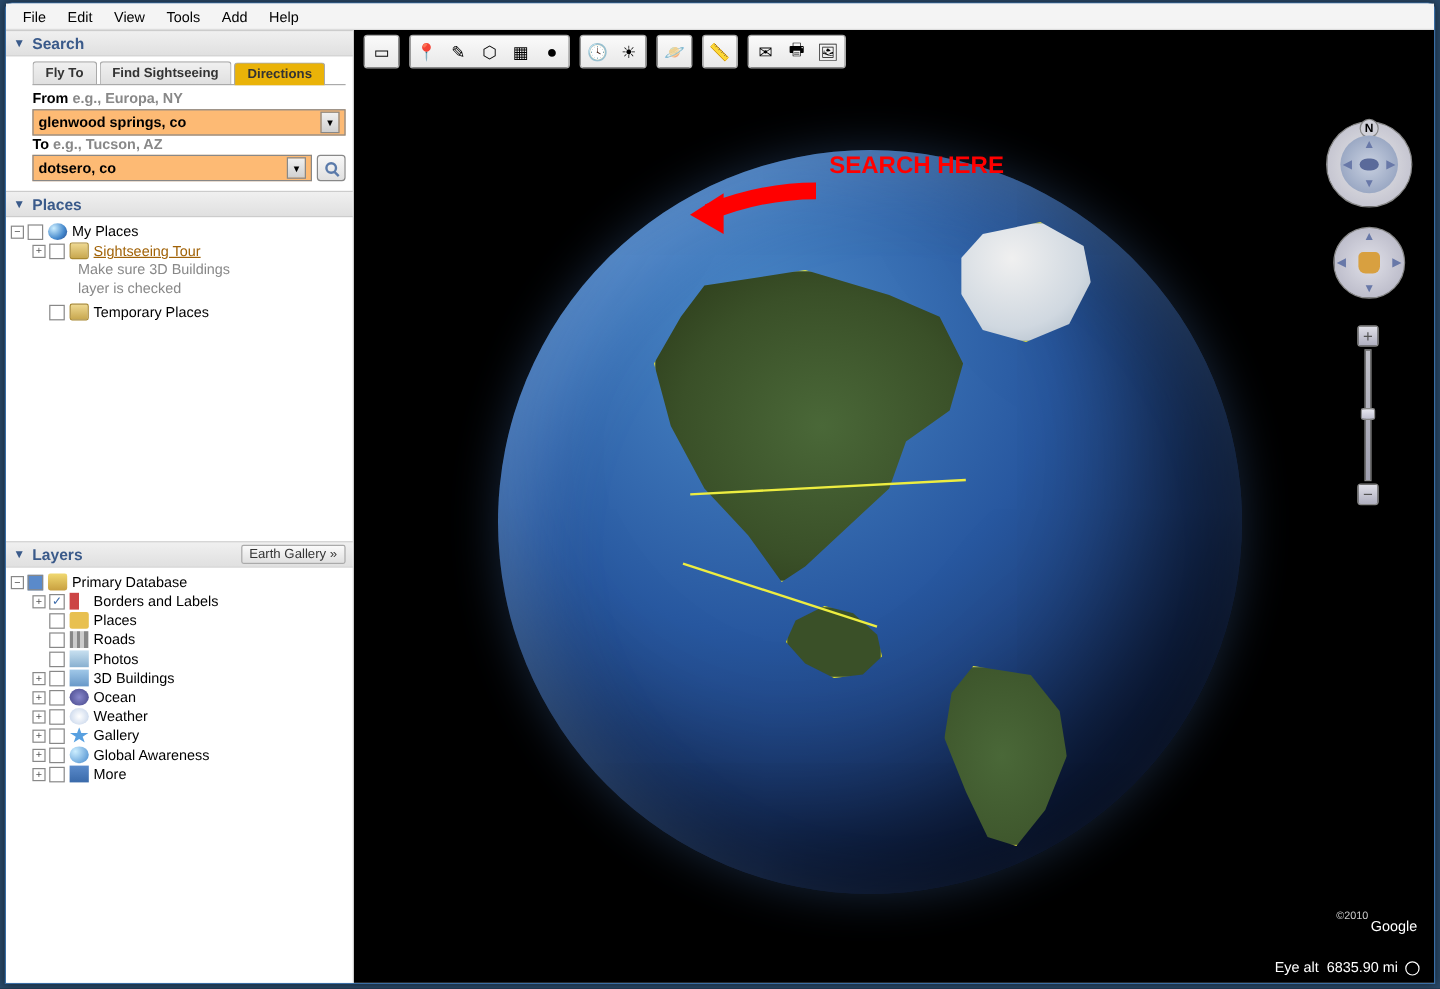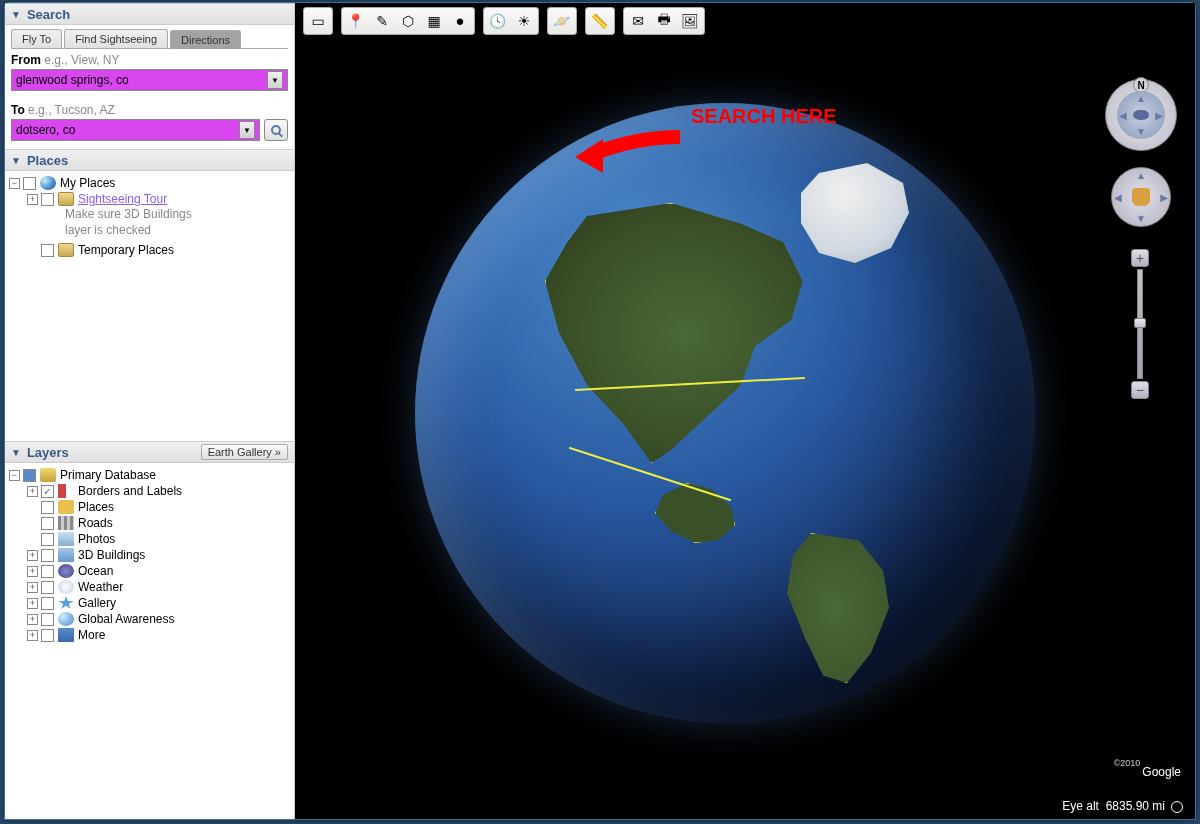--- a/index.html
+++ b/index.html
@@ -21,42 +21,42 @@
 
 .content { flex: 1; display: flex; min-height: 0; }
 
 .sidebar { width: 290px; background: #fff; border-right: 1px solid #ccc; display: flex; flex-direction: column; }
 
 .panel-header { height: 22px; background: linear-gradient(#f0f0f0,#e0e0e0); border-top: 1px solid #ccc; border-bottom: 1px solid #ccc; display: flex; align-items: center; padding: 0 6px; }
 .panel-header .tri { color: #3a5a8a; margin-right: 6px; font-size: 10px; }
 .panel-header .title { color: #3a5a8a; font-weight: bold; font-size: 13px; }
 .panel-header .right-btn { border: 1px solid #aaa; background: linear-gradient(#fafafa,#e0e0e0); padding: 1px 6px; border-radius: 2px; cursor: pointer; font-size: 11px; color: #333; }
 
-.search-panel { padding: 4px 6px 8px 6px; }
+.search-panel { padding: 4px 6px 8px 22px; font-weight: bold; }
 .tabs { display: flex; border-bottom: 1px solid #aaa; margin-bottom: 4px; }
 .tab { padding: 3px 10px; border: 1px solid #aaa; border-bottom: none; background: linear-gradient(#f0f0f0,#e0e0e0); margin-right: 2px; border-radius: 3px 3px 0 0; cursor: pointer; font-size: 11px; color: #333; }
-.tab.active { background: #a3a3a3; position: relative; top: 1px; }
+.tab.active { background: #eab308; position: relative; top: 1px; }
 .field-row { margin-bottom: 2px; }
 .field-label { color: #888; font-size: 11px; }
 .field-label b { color: #000; }
 .input-row { display: flex; gap: 4px; }
-.combo { flex: 1; height: 22px; border: 1px solid #888; background: #d946ef; padding: 0 4px; display: flex; align-items: center; justify-content: space-between; }
+.combo { flex: 1; height: 22px; border: 1px solid #888; background: #fdba74; padding: 0 4px; display: flex; align-items: center; justify-content: space-between; }
 .combo-arrow { width: 16px; height: 18px; border: 1px solid #888; background: linear-gradient(#f0f0f0,#d0d0d0); display: flex; align-items: center; justify-content: center; font-size: 8px; }
 .search-btn { width: 24px; height: 22px; border: 1px solid #888; background: linear-gradient(#f8f8f8,#e0e0e0); display: flex; align-items: center; justify-content: center; border-radius: 3px; cursor: pointer; }
 .mag { width: 10px; height: 10px; border: 2px solid #5a7aaa; border-radius: 50%; position: relative; }
 .mag:after { content: ''; position: absolute; width: 5px; height: 2px; background: #5a7aaa; bottom: -3px; right: -4px; transform: rotate(45deg); }
 
 .places-panel { flex: 0 0 270px; overflow: auto; padding: 4px; }
 .tree-row { display: flex; align-items: center; padding: 1px 0; }
 .exp { width: 11px; height: 11px; border: 1px solid #888; display: inline-flex; align-items: center; justify-content: center; font-size: 9px; line-height: 1; margin-right: 3px; background: #fff; cursor: pointer; color: #555;}
 .chk { width: 13px; height: 13px; border: 1px solid #888; margin-right: 4px; background: #fff; display: inline-flex; align-items: center; justify-content: center; font-size: 10px; color: #3a6aaa;}
 .tree-icon { width: 16px; height: 14px; margin-right: 4px; display: inline-block; }
 .globe-ico { border-radius: 50%; background: radial-gradient(circle at 30% 30%, #cef, #48c 60%, #248); }
 .folder-ico { background: linear-gradient(#eed890,#c8a850); border-radius: 2px; border: 1px solid #a88830; }
-.link { color: #8b5cf6; text-decoration: underline; }
+.link { color: #a16207; text-decoration: underline; }
 .hint { color: #888; margin-left: 56px; line-height: 1.3; }
 
 .layers-panel { flex: 1; overflow: auto; padding: 4px; }
 .layers-header { display: flex; align-items: center; justify-content: space-between; }
 
 .viewport { flex: 1; background: #000; position: relative; overflow: hidden; }
 
 .toolbar { position: absolute; top: 4px; left: 8px; display: flex; gap: 8px; z-index: 10; }
 .toolbar-group { background: linear-gradient(#fafafa,#e8e8e8); border: 1px solid #aaa; border-radius: 3px; padding: 2px; display: flex; gap: 2px; }
 .tool-btn { width: 24px; height: 22px; display: flex; align-items: center; justify-content: center; cursor: pointer; border-radius: 2px; font-size: 14px; }
@@ -93,44 +93,52 @@
 .annotation-arrow { position:absolute; top: 124px; left: 280px; z-index: 50; }
 .annotation-text { position: absolute; top: 102px; left: 396px; color: #f00; font-weight: bold; font-size: 20px; font-family: Arial, sans-serif; z-index:50;}
 .layer-ico { width: 16px; height: 14px; display:inline-block; margin-right:4px; vertical-align: middle;}
 </style>
 </head>
 <body>
 
 <div class="window">
 
 
+  <div class="menubar">
+    <span class="menu-item">File</span>
+    <span class="menu-item">Edit</span>
+    <span class="menu-item">View</span>
+    <span class="menu-item">Tools</span>
+    <span class="menu-item">Add</span>
+    <span class="menu-item">Help</span>
+  </div>
 
   <div class="content">
     <div class="sidebar">
 
       <div class="panel-header">
         <span class="tri">▼</span>
         <span class="title">Search</span>
       </div>
       <div class="search-panel">
         <div class="tabs">
           <div class="tab">Fly To</div>
           <div class="tab">Find Sightseeing</div>
           <div class="tab active">Directions</div>
         </div>
         <div class="field-row">
-          <span class="field-label"><b>From</b><span> e.g., View, NY</span></span>
+          <span class="field-label"><b>From</b><span> e.g., Europa, NY</span></span>
         </div>
         <div class="input-row">
           <div class="combo">
             <span>glenwood springs, co</span>
             <span class="combo-arrow">▼</span>
           </div>
         </div>
-        <div class="field-row" style="margin-top:12px;">
+        <div class="field-row" style="margin-top:0;">
           <span class="field-label"><b>To</b><span> e.g., Tucson, AZ</span></span>
         </div>
         <div class="input-row">
           <div class="combo">
             <span>dotsero, co</span>
             <span class="combo-arrow">▼</span>
           </div>
           <div class="search-btn">
               <span class="mag"></span>
             </div>

